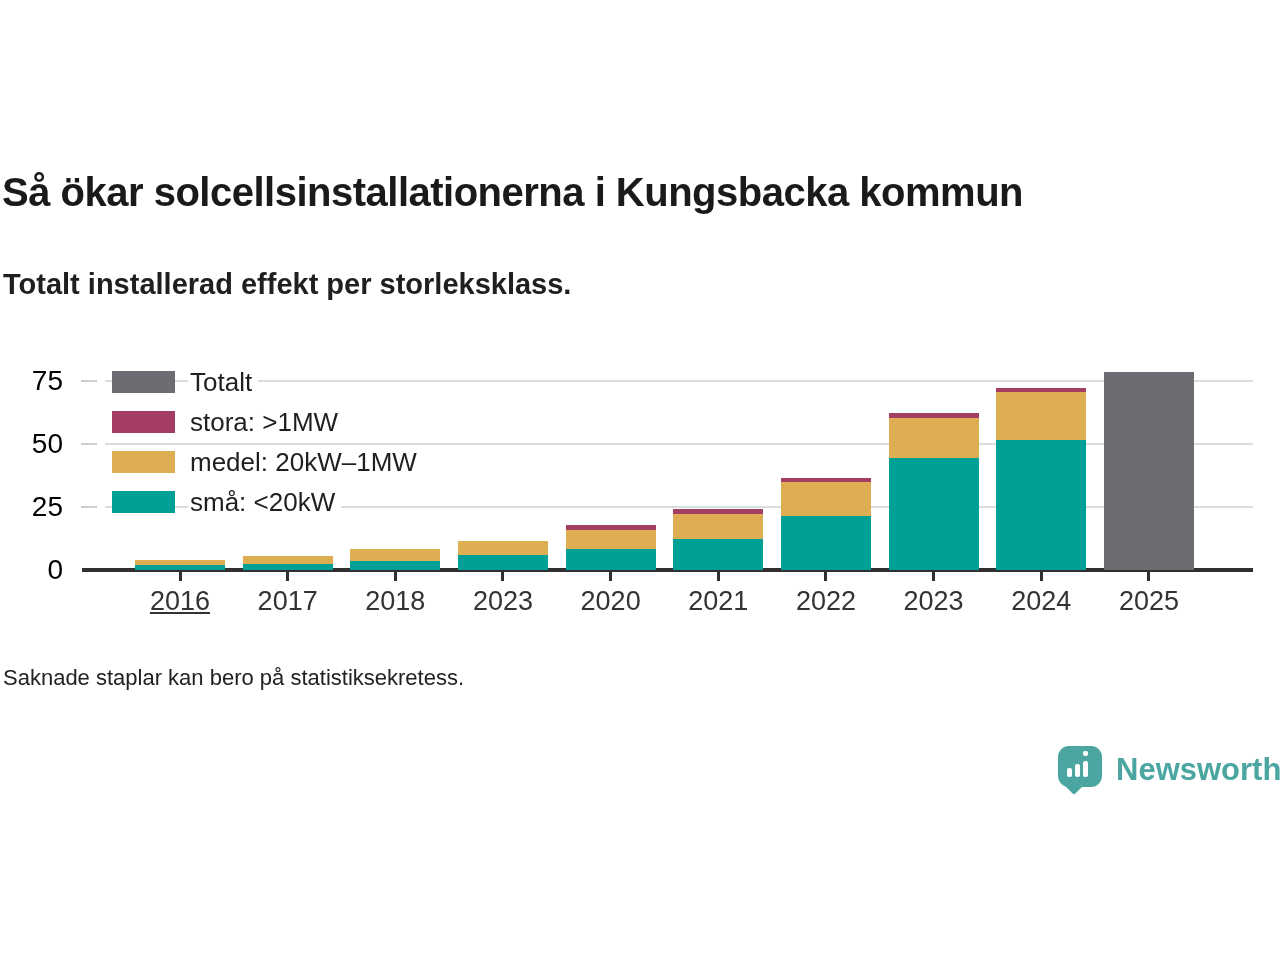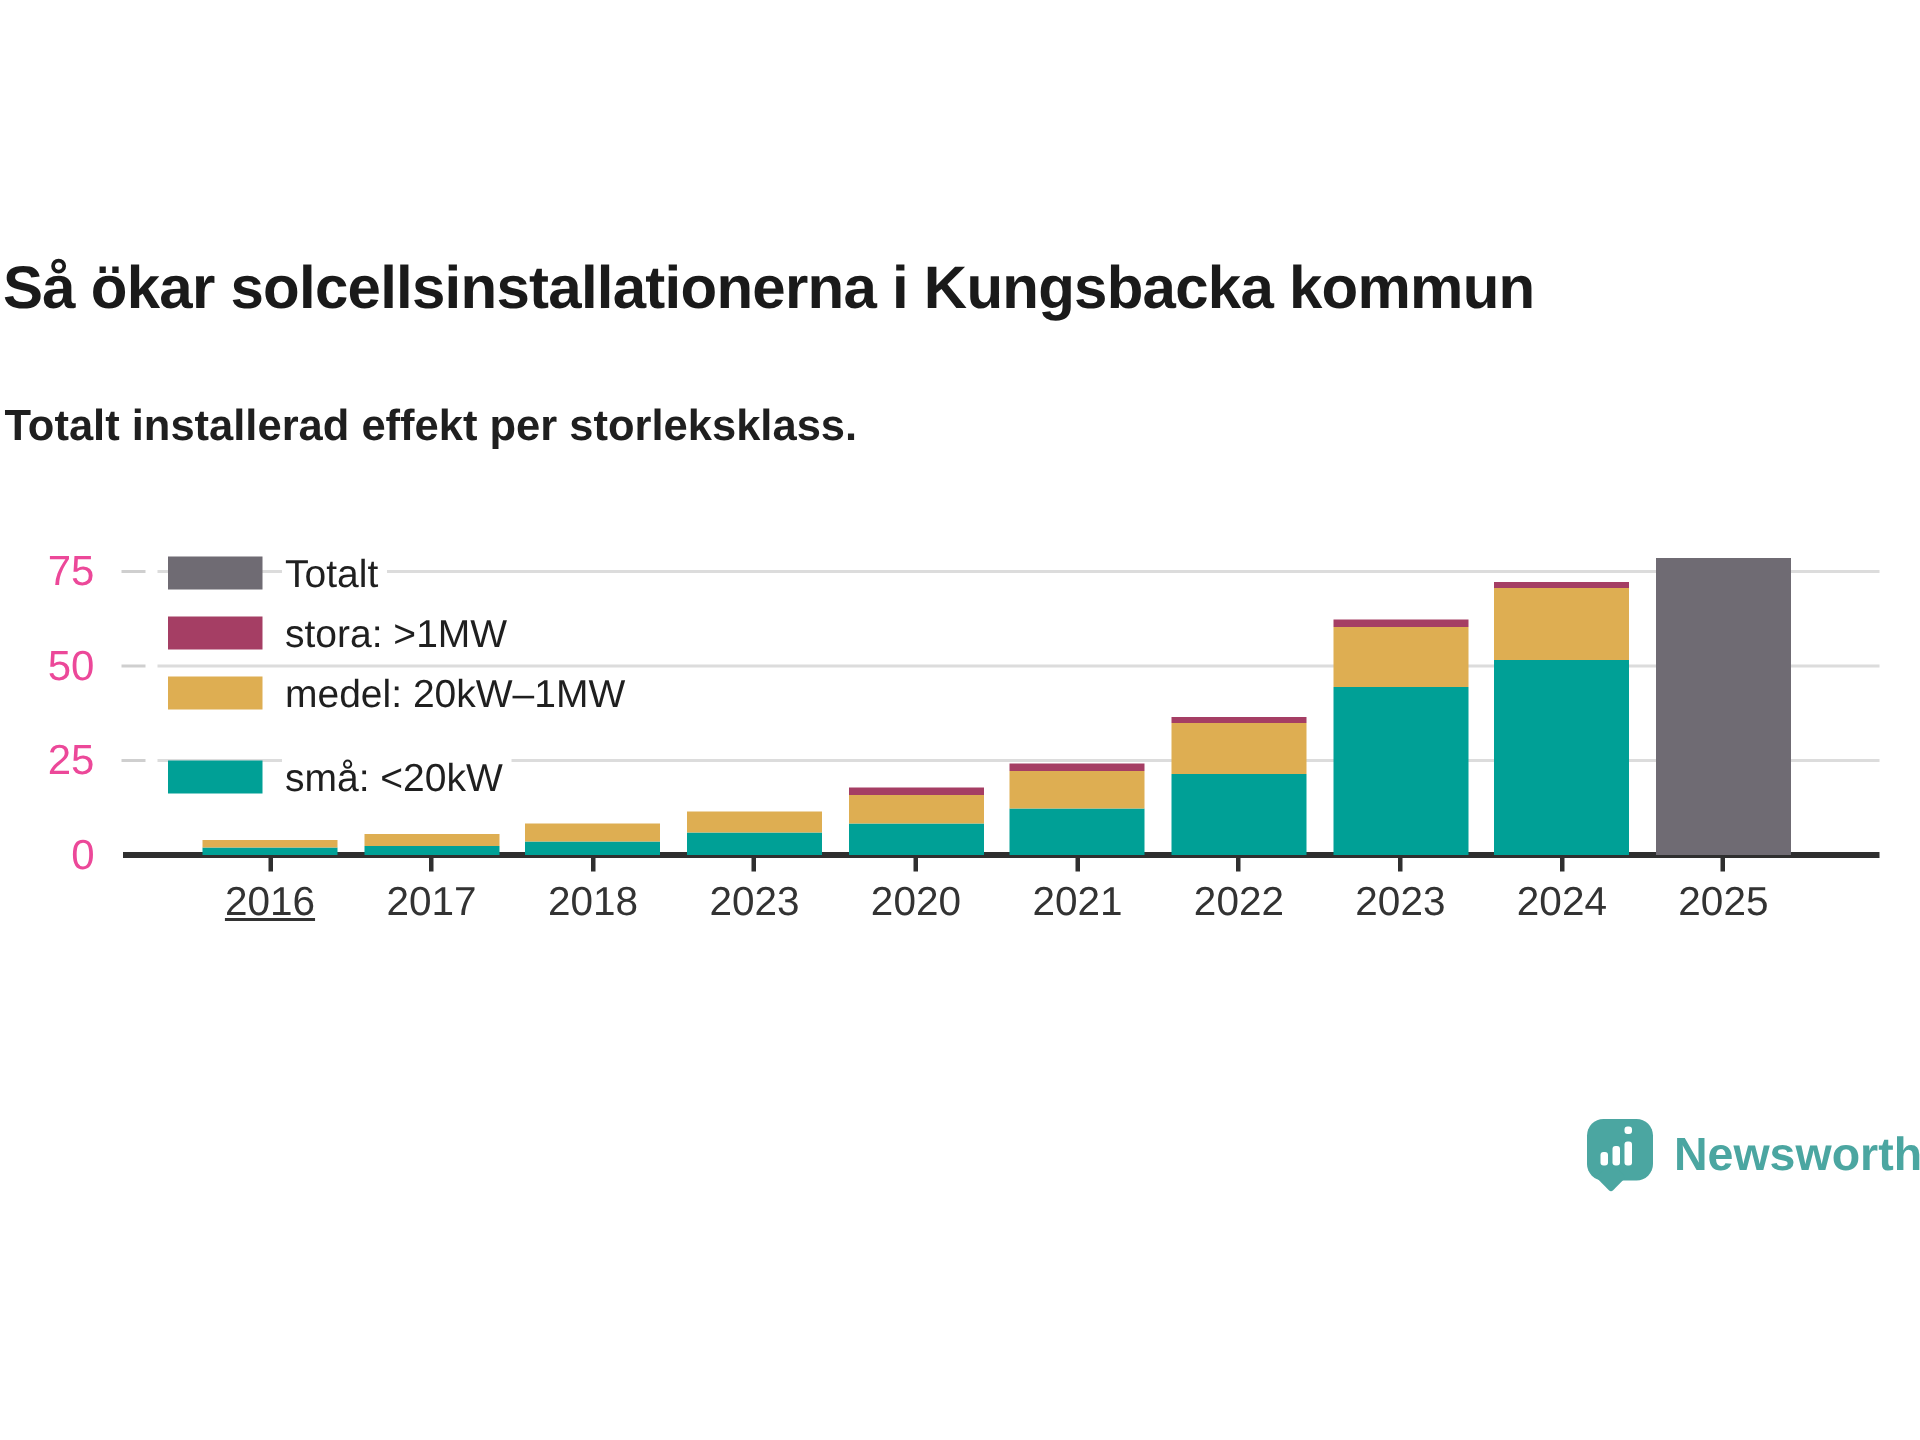--- a/index.html
+++ b/index.html
@@ -7,21 +7,21 @@
         font-family:"Liberation Sans", sans-serif;}
   .title{position:absolute;left:2px;top:170px;font-size:40px;font-weight:700;color:#1a1a1a;
          letter-spacing:-0.5px;white-space:nowrap;}
   .subtitle{position:absolute;left:3px;top:268px;font-size:29px;font-weight:700;color:#1f1f1f;
             white-space:nowrap;}
   .plot{position:absolute;left:85px;top:367px;width:1168px;height:203px;}
   .gridline{position:absolute;left:20px;right:0;height:2px;background:#dcdcdc;}
   .ytick-dash{position:absolute;left:-4px;width:16px;height:2px;background:#cfcfcf;}
   .axis-x{position:absolute;left:-3px;bottom:-2px;width:1171px;height:4px;background:#2f2f2f;}
   .xtick{position:absolute;width:3px;height:9px;top:205px;background:#2f2f2f;}
-  .ylabel{position:absolute;left:9px;width:54px;text-align:right;font-size:28px;color:#ec4899;
+  .ylabel{position:absolute;left:9px;width:54px;text-align:right;font-size:28px;color:#000000;
           line-height:32px;}
   .xlabel{position:absolute;top:219px;width:110px;text-align:center;font-size:27px;color:#333333;}
   .bar-seg{position:absolute;}
   .legend{position:absolute;left:112px;top:371px;z-index:5;}
   .legend-row{position:absolute;left:0;height:22px;display:flex;align-items:center;}
   .legend-swatch{width:63px;height:22px;flex:none;}
   .legend-label{margin-left:13px;font-size:26px;color:#1f1f1f;background:#ffffff;
                 padding:1px 6px 1px 2px;white-space:nowrap;line-height:26px;}
   .footnote{position:absolute;left:3px;top:665px;font-size:22px;color:#222222;}
   .logo{position:absolute;left:1058px;top:746px;height:54px;display:flex;align-items:flex-start;}
@@ -101,26 +101,27 @@
       <span class="legend-label">Totalt</span>
     </div>
     <div class="legend-row" style="top:40px">
       <span class="legend-swatch" style="background: rgb(165, 62, 100);"></span>
       <span class="legend-label">stora: &gt;1MW</span>
     </div>
     <div class="legend-row" style="top:80px">
       <span class="legend-swatch" style="background: rgb(222, 174, 82);"></span>
       <span class="legend-label">medel: 20kW–1MW</span>
     </div>
-    <div class="legend-row" style="top:136px">
+    <div class="legend-row" style="top:120px">
       <span class="legend-swatch" style="background: rgb(0, 160, 150);"></span>
       <span class="legend-label">små: &lt;20kW</span>
     </div>
   </div>
 
+  <div class="footnote">Saknade staplar kan bero på statistiksekretess.</div>
 
   <div class="logo">
     <div class="logo-mark">
       <span class="logo-bar" style="left:9px;bottom:10px;height:9px"></span>
       <span class="logo-bar" style="left:17px;bottom:10px;height:13px"></span>
       <span class="logo-bar" style="left:25px;bottom:10px;height:16px"></span>
       <span class="logo-dot" style="left:25px;top:5px"></span>
       <span class="logo-tail"></span>
     </div>
     <div class="logo-text">Newsworthy</div>

